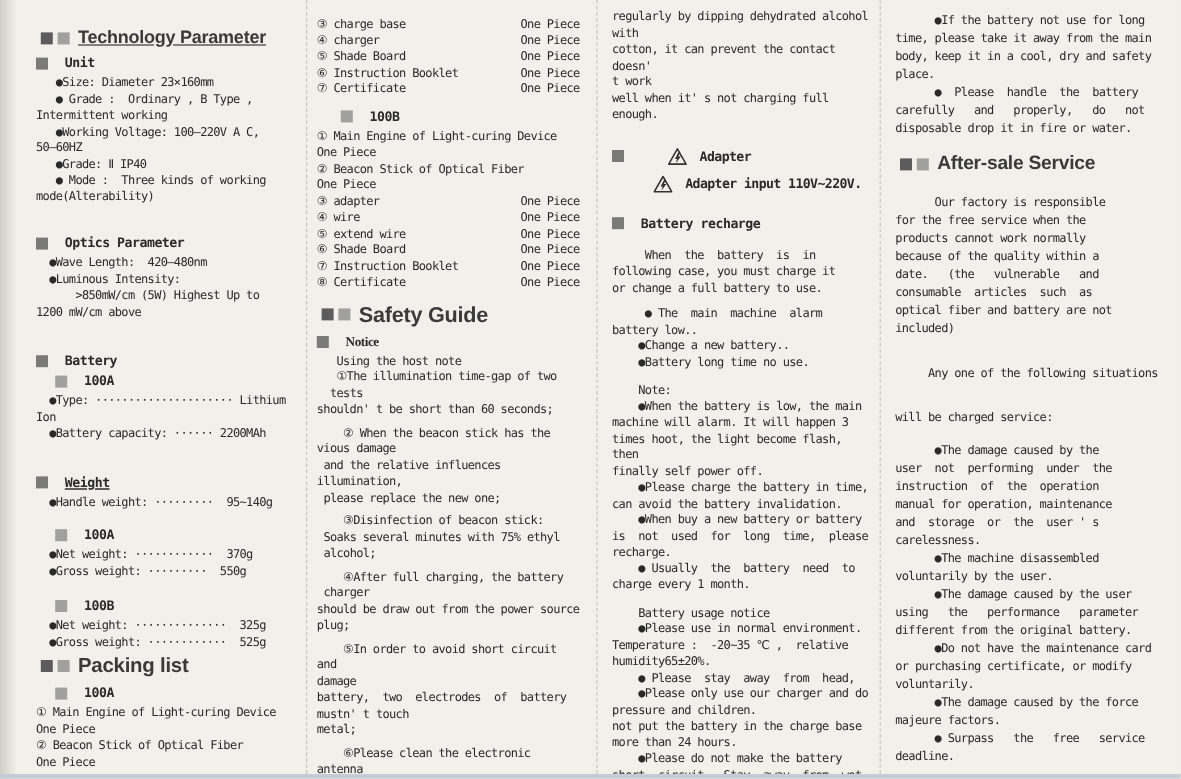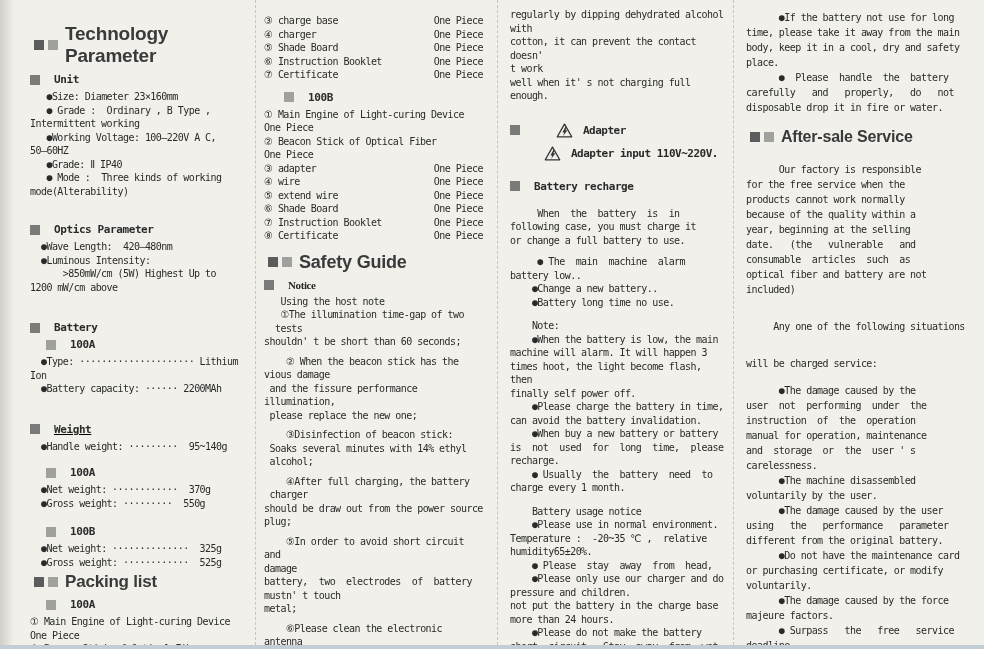--- a/index.html
+++ b/index.html
@@ -71,21 +71,21 @@
 </style>
 </head>
 <body>
 
 <div id="page">
   <div id="columns">
       <div class="column col-1">
         <div class="heading">
           <span class="sq "></span>
           <span class="sq sq-light"></span>
-          <span class="heading-text" style="font-size: 19px;">Technology Parameter</span>
+          <span class="heading-text" style="font-size: 15px; text-decoration: underline;">Technology Parameter</span>
         </div>
         <div class="sub" style="margin-left: 0px;">
           <span class="sq sq-mid"></span>
           <span class="sub-label">Unit</span>
         </div>
         <div class="tline">   ●Size: Diameter 23×160mm</div>
         <div class="tline">   ● Grade :  Ordinary , B Type ,</div>
         <div class="tline">Intermittent working</div>
         <div class="tline">   ●Working Voltage: 100—220V A C,</div>
         <div class="tline">50—60HZ</div>
@@ -210,25 +210,25 @@
           <span class="sq sq-mid"></span>
           <span class="sub-label">Notice</span>
         </div>
         <div class="tline">   Using the host note</div>
         <div class="tline">   ①The illumination time-gap of two</div>
         <div class="tline">  tests</div>
         <div class="tline">shouldn' t be short than 60 seconds;</div>
         <div style="height: 6px;"></div>
         <div class="tline">    ② When the beacon stick has the</div>
         <div class="tline">vious damage</div>
-        <div class="tline"> and the fissure performance illumination,</div>
+        <div class="tline"> and the relative influences illumination,</div>
         <div class="tline"> please replace the new one;</div>
         <div style="height: 6px;"></div>
         <div class="tline">    ③Disinfection of beacon stick:</div>
-        <div class="tline"> Soaks several minutes with 14% ethyl</div>
+        <div class="tline"> Soaks several minutes with 75% ethyl</div>
         <div class="tline"> alcohol;</div>
         <div style="height: 6px;"></div>
         <div class="tline">    ④After full charging, the battery</div>
         <div class="tline"> charger</div>
         <div class="tline">should be draw out from the power source</div>
         <div class="tline">plug;</div>
         <div style="height: 6px;"></div>
         <div class="tline">    ⑤In order to avoid short circuit and</div>
         <div class="tline">damage</div>
         <div class="tline">battery,  two  electrodes  of  battery</div>
@@ -316,21 +316,20 @@
         <div class="heading">
           <span class="sq "></span>
           <span class="sq sq-light"></span>
           <span class="heading-text" style="font-size: 16px;">After-sale Service</span>
         </div>
         <div style="height: 10px;"></div>
         <div class="tline">      Our factory is responsible</div>
         <div class="tline">for the free service when the</div>
         <div class="tline">products cannot work normally</div>
         <div class="tline">because of the quality within a</div>
-        <div class="tline">year, beginning at the selling</div>
         <div class="tline">date.   (the   vulnerable   and</div>
         <div class="tline">consumable  articles  such  as</div>
         <div class="tline">optical fiber and battery are not</div>
         <div class="tline">included)</div>
         <div style="height: 22px;"></div>
         <div class="tline">     Any one of the following situations</div>
         <div style="height: 22px;"></div>
         <div class="tline">will be charged service:</div>
         <div style="height: 12px;"></div>
         <div class="tline">      ●The damage caused by the</div>

